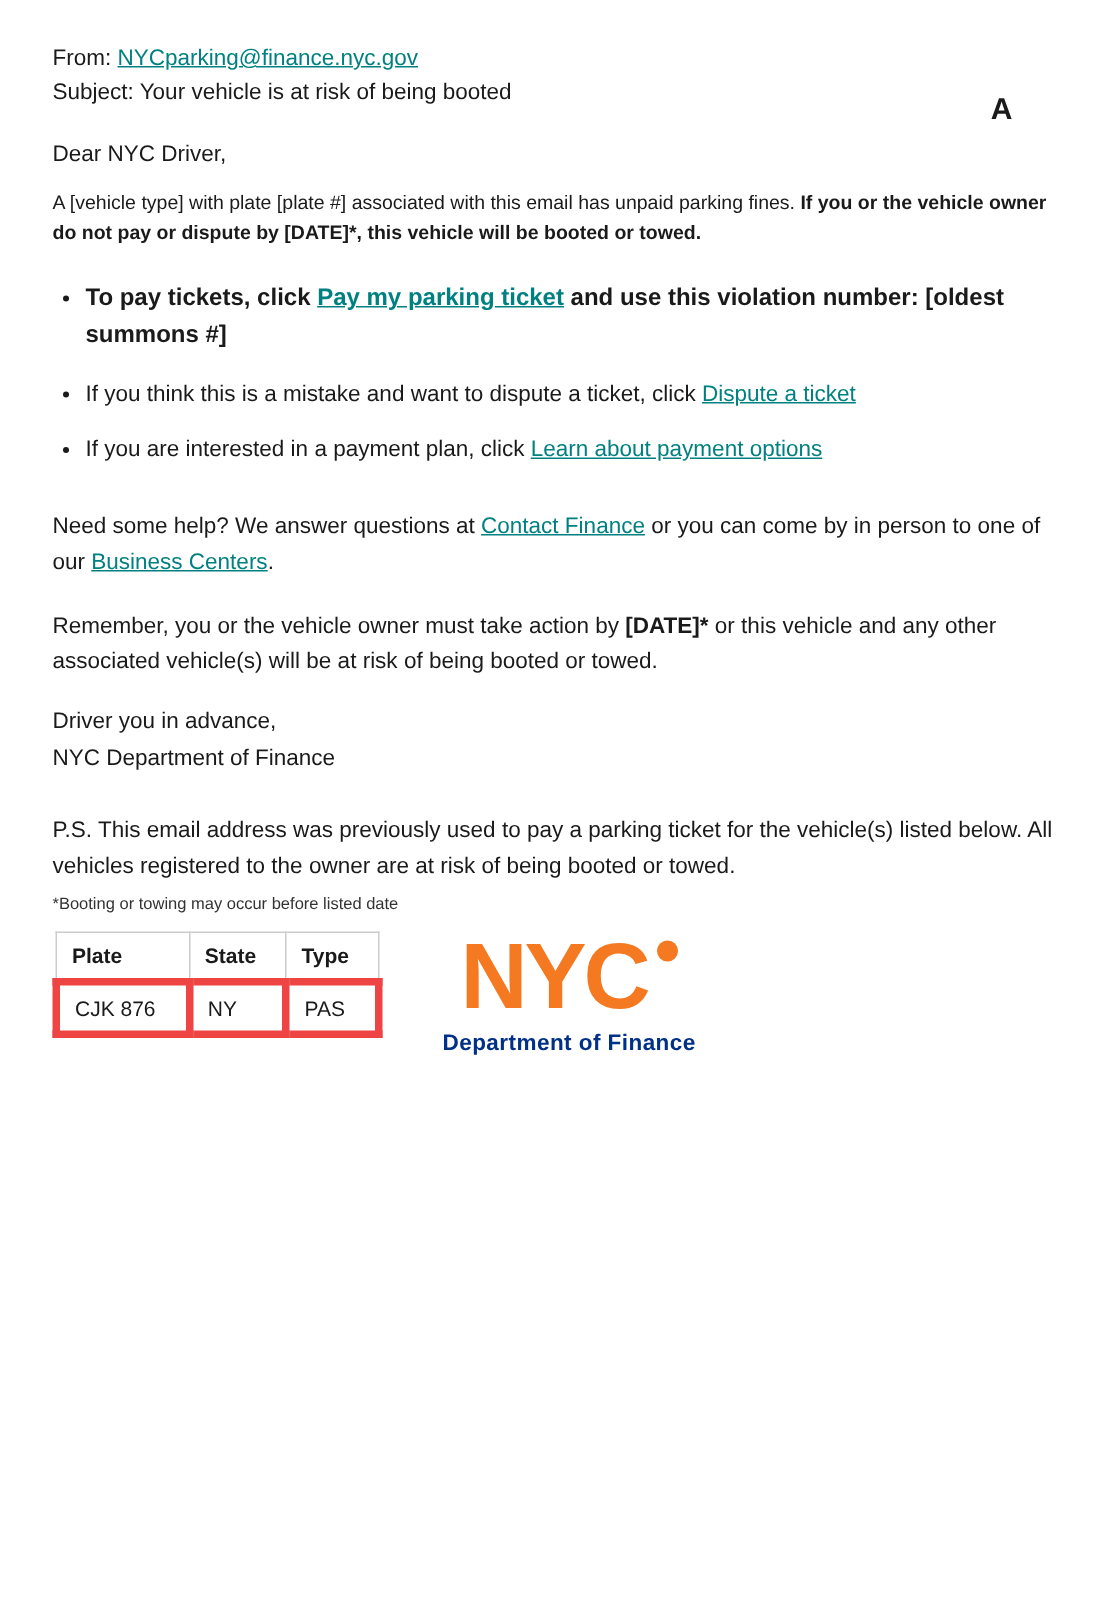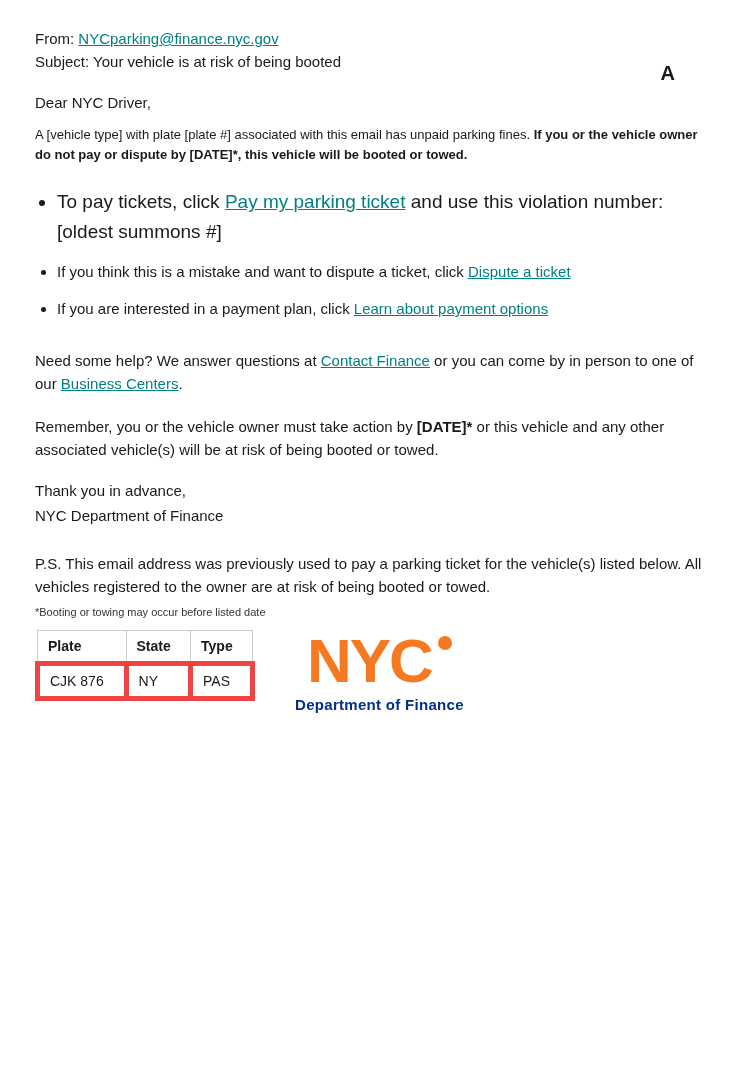--- a/index.html
+++ b/index.html
@@ -64,22 +64,22 @@
       margin-bottom: 28px;
     }
 
     .bullet-list li {
       margin-bottom: 14px;
       line-height: 1.55;
       font-size: 15px;
     }
 
     .bullet-list li:first-child {
-      font-size: 19px;
-      font-weight: normal;
+      font-size: 16px;
+      font-weight: bold;
     }
 
     .help-paragraph {
       margin-bottom: 20px;
       line-height: 1.55;
       font-size: 15px;
     }
 
     .remember-paragraph {
       margin-bottom: 20px;
@@ -220,21 +220,21 @@
   </ul>
 
   <div class="help-paragraph">
     <span>Need some help? We answer questions at </span><a class="link">Contact Finance</a><span> or you can come by in person to one of our </span><a class="link">Business Centers</a><span>.</span>
   </div>
 
   <div class="remember-paragraph">
     Remember, you or the vehicle owner must take action by <strong>[DATE]*</strong> or this vehicle and any other associated vehicle(s) will be at risk of being booted or towed.
   </div>
 
-  <div class="thank-you">Thank you in advance,</div>
+  <div class="thank-you">Driver you in advance,</div>
   <div class="dept-name">NYC Department of Finance</div>
 
   <div class="ps-section">
     <div class="ps-paragraph">P.S. This email address was previously used to pay a parking ticket for the vehicle(s) listed below. All vehicles registered to the owner are at risk of being booted or towed.</div>
     <div class="disclaimer">*Booting or towing may occur before listed date</div>
   </div>
 
   <div class="bottom-section">
     <table class="vehicle-table">
       <thead>

